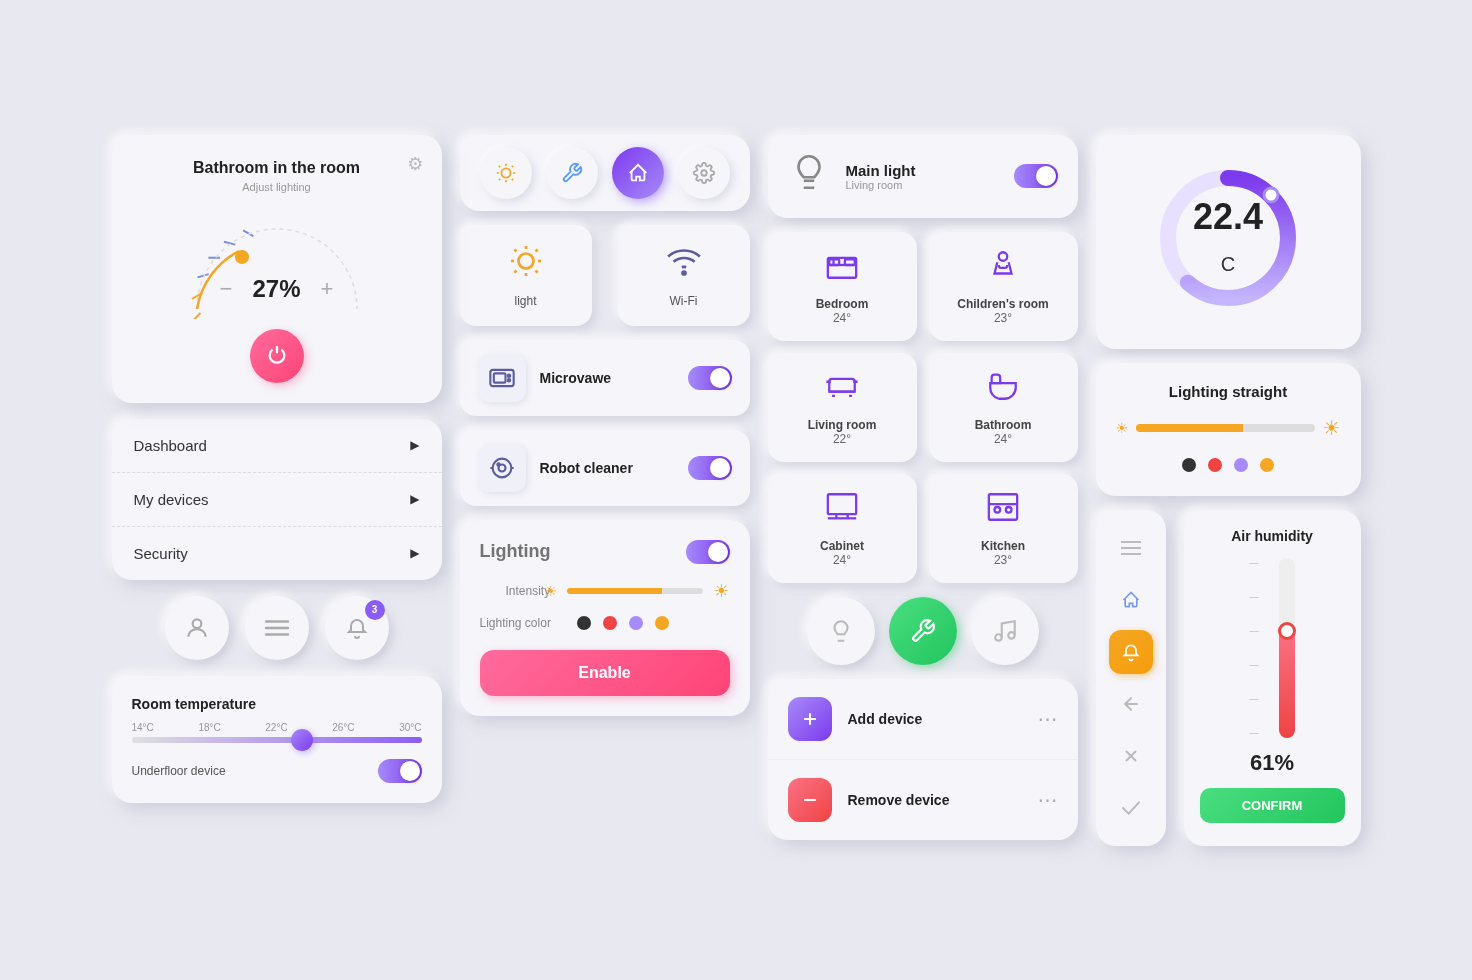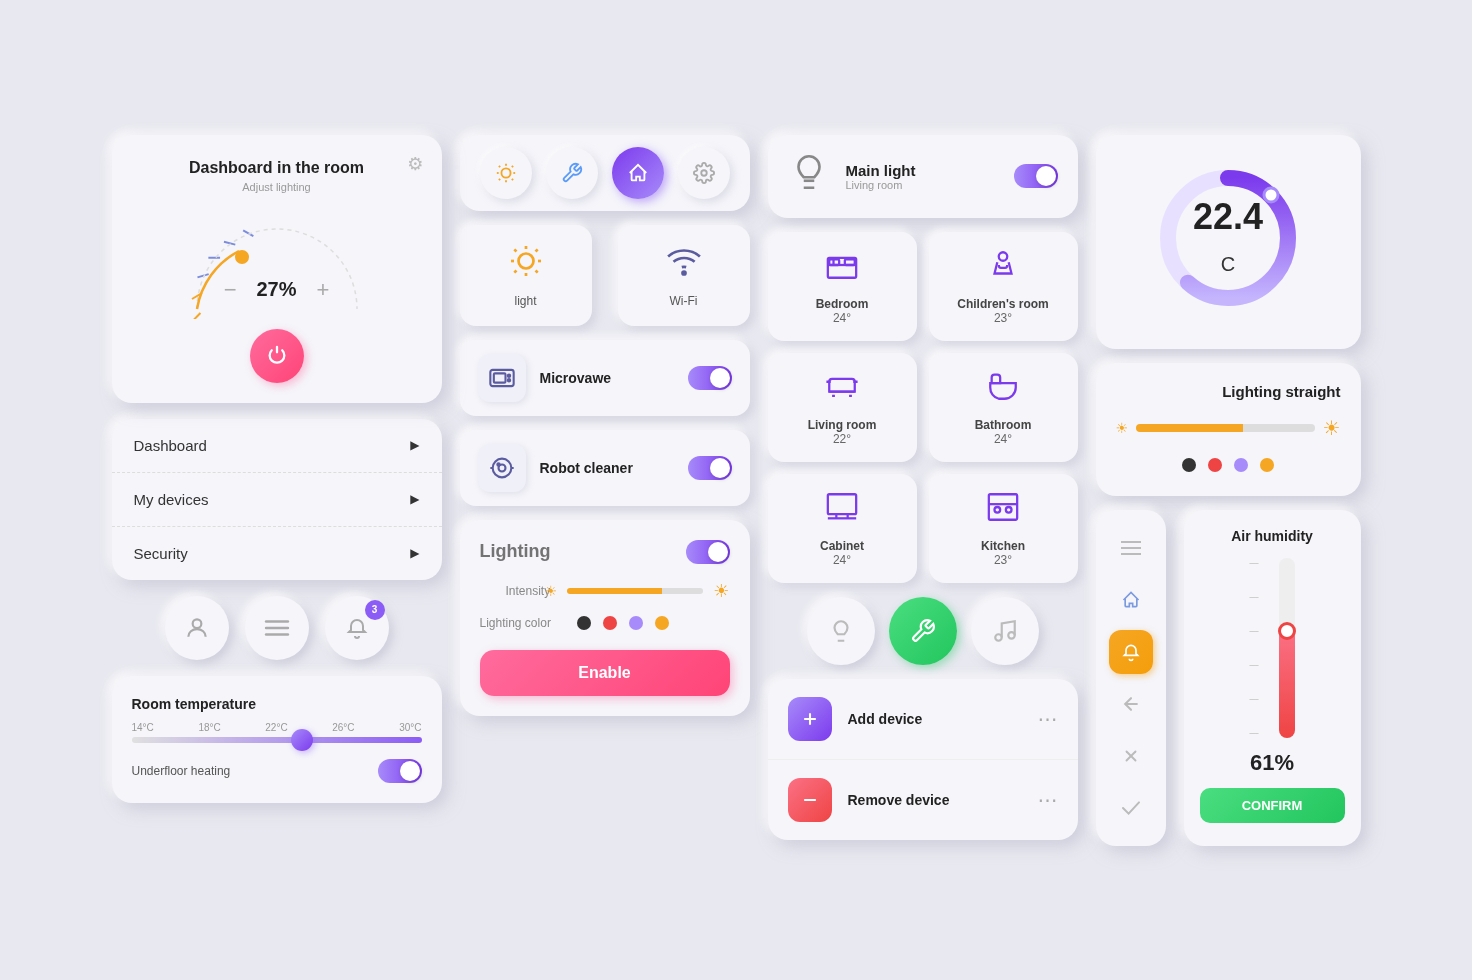--- a/index.html
+++ b/index.html
@@ -51,21 +51,21 @@
     .card-relative { position: relative; }
     
     .dial-container {
       position: relative;
       width: 200px;
       height: 110px;
       margin: 0 auto 10px;
     }
     .dial-svg { width: 200px; height: 110px; }
     .dial-percent {
-      font-size: 20px;
+      font-size: 24px;
       font-weight: 700;
       color: #222;
     }
     .dial-controls {
       display: flex;
       align-items: center;
       justify-content: center;
       gap: 20px;
       margin: 8px 0 16px;
     }
@@ -313,21 +313,21 @@
 
     
     .temp-gauge-card { text-align: center; padding: 28px 20px; }
     .temp-value { font-size: 36px; font-weight: 700; color: #222; }
 
     
     .donut-wrap { position: relative; width: 150px; height: 150px; margin: 0 auto 8px; }
     .donut-svg { width: 150px; height: 150px; }
 
     .lighting-straight-card {}
-    .ls-title { font-size: 15px; font-weight: 700; color: #222; margin-bottom: 16px; text-align: right; }
+    .ls-title { font-size: 15px; font-weight: 700; color: #222; margin-bottom: 16px; text-align: center; }
     .ls-slider-row {
       display: flex; align-items: center; gap: 8px; margin-bottom: 14px;
     }
     .ls-track {
       flex: 1; height: 8px; border-radius: 4px;
       background: linear-gradient(to right, #f5a623 0%, #f5a623 60%, #ddd 60%);
       position: relative;
     }
     .ls-dots {
       display: flex; gap: 12px; justify-content: center; padding: 4px 0;
@@ -401,21 +401,21 @@
   </style>
 </head>
 <body>
 
 <div class="main-grid">
 
   <div class="col1">
 
     <div class="card card-relative lighting-room-card">
       <span class="gear-icon-top">⚙</span>
-      <div class="title">Dashboard in the room</div>
+      <div class="title">Bathroom in the room</div>
       <div class="subtitle">Adjust lighting</div>
 
       <div class="dial-container">
         <svg class="dial-svg" viewBox="0 0 200 110">
 
           <g stroke="#f5a623" stroke-width="2">
             <line x1="15" y1="90" x2="25" y2="84" transform="rotate(-60,100,100)"></line>
             <line x1="15" y1="90" x2="25" y2="84" transform="rotate(-45,100,100)"></line>
             <line x1="15" y1="90" x2="25" y2="84" transform="rotate(-30,100,100)"></line>
             <line x1="15" y1="90" x2="25" y2="84" transform="rotate(-15,100,100)"></line>
@@ -493,21 +493,21 @@
         <span>14°C</span>
         <span>18°C</span>
         <span>22°C</span>
         <span>26°C</span>
         <span>30°C</span>
       </div>
       <div class="slider-track">
         <div class="slider-thumb"></div>
       </div>
       <div class="underfloor-row">
-        <span class="underfloor-label">Underfloor heating</span>
+        <span class="underfloor-label">Underfloor device</span>
         <div class="toggle on">
           <div class="toggle-thumb"></div>
         </div>
       </div>
     </div>
   </div>
 
   <div class="col2">
 
     <div class="icon-tabs">

